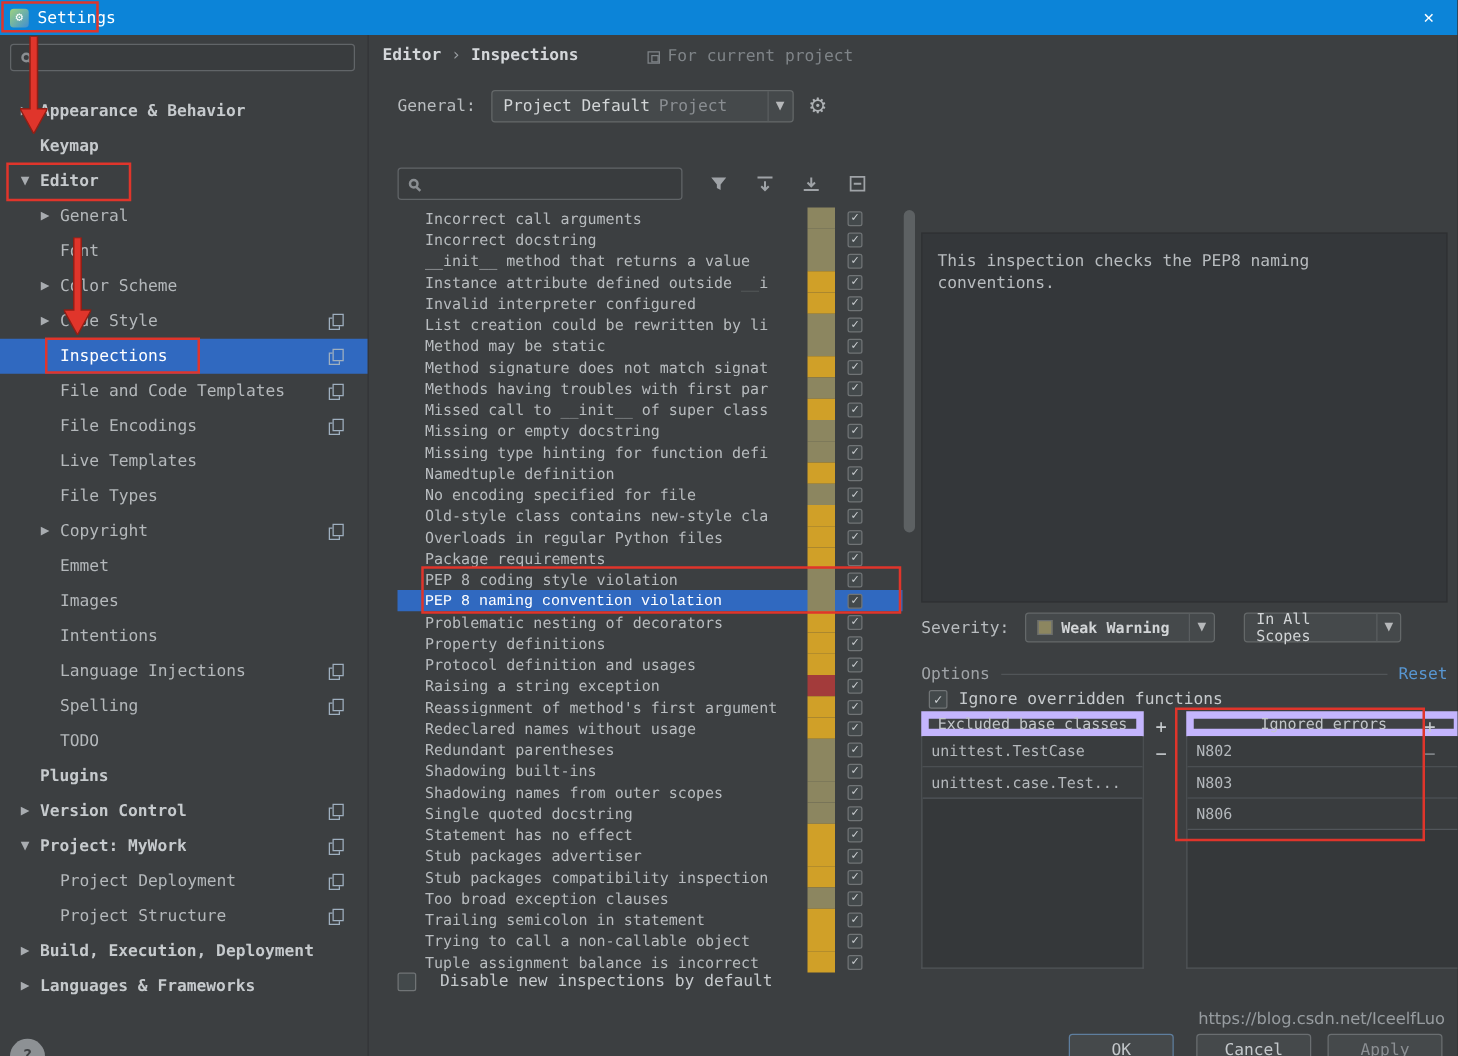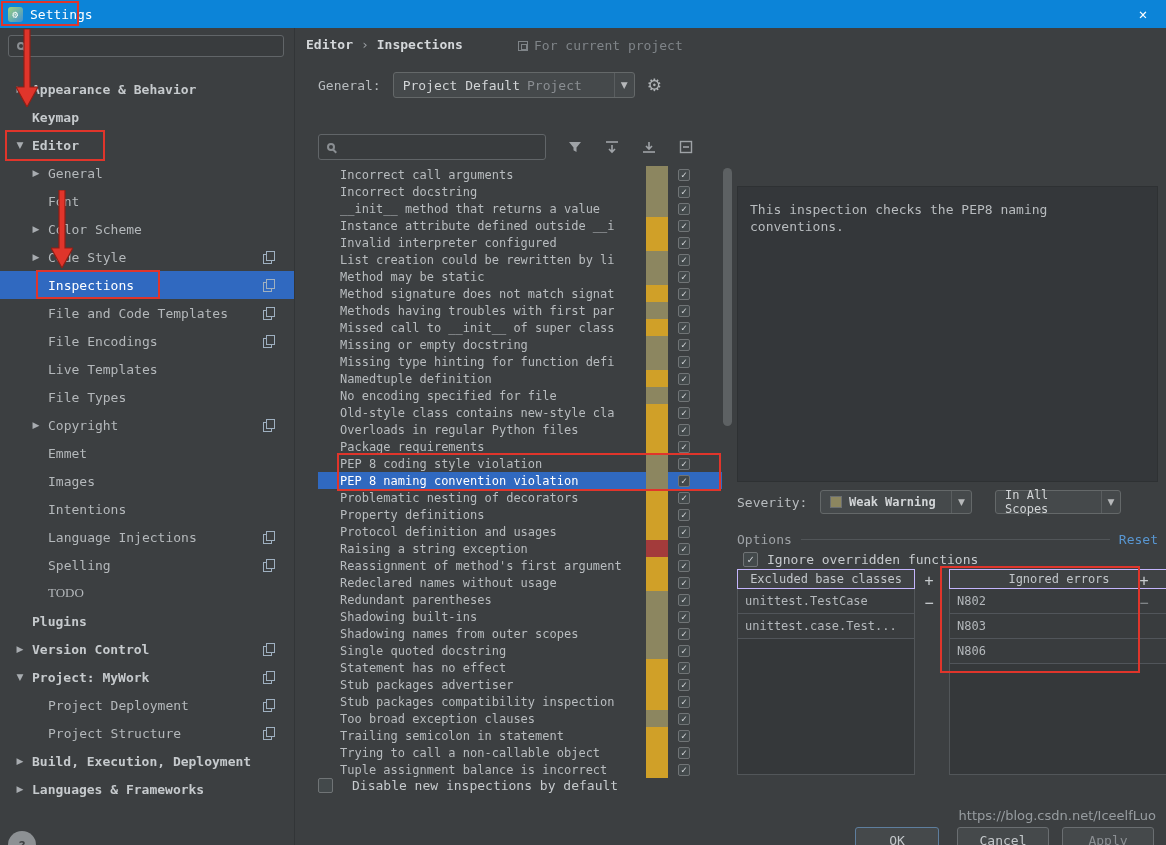--- a/index.html
+++ b/index.html
@@ -55,21 +55,21 @@
                   border-left:1px solid #5a5e60; color:#b6b8ba; font-size:9px; margin-left:3px;
                   font-family:"DejaVu Sans",sans-serif; }
   .combo-val { color:#d2d5d7; }
   .combo-tag { color:#8a8e92; }
   .gear { font-size:17px; color:#aeb2b5; cursor:pointer; font-family:"DejaVu Sans",sans-serif; }
   .toolbar { position:absolute; left:22px; top:106px; display:flex; align-items:center; gap:21px; }
   .toolbar .searchbox { width:228px; height:26px; }
   .tool-icon { width:16px; height:16px; cursor:pointer; flex:none; display:block; }
   #insp-list { position:absolute; left:22px; top:138px; width:404px; font-size:12px; }
   .irow { height:17px; display:flex; align-items:center; cursor:pointer; }
-  .irow.sel { background:var(--selection); color:#fff; }
+  .irow.sel { background:var(--selection); color:#fff;font-family:Liberation Mono, monospace; }
   .ilabel { width:328px; padding-left:22px; white-space:nowrap; overflow:hidden; flex:none; }
   .sev { width:22px; height:17px; flex:none; }
   .sev-warn  { background:var(--warning); }
   .sev-weak  { background:var(--weak-warning); }
   .sev-error { background:var(--error); }
   .cbw { width:32px; display:flex; justify-content:center; flex:none; }
   .cb { width:12px; height:12px; background:#43494b; border:1px solid #707476; border-radius:2px;
         display:flex; align-items:center; justify-content:center; font-size:10px; color:#cdd1d4; }
   .vscroll { position:absolute; left:426px; top:138px; width:11px; height:612px; }
   .vthumb { position:absolute; left:1px; top:2px; width:9px; height:258px; background:#5d6163; border-radius:5px; }
@@ -90,21 +90,21 @@
   .sev-combo { position:absolute; left:83px; top:0; width:152px; height:24px;font-weight:bold; }
   .swatch { width:12px; height:12px; background:var(--weak-warning); border:1px solid #6b6f71; flex:none; }
   .scope-combo { position:absolute; left:258px; top:0; width:126px; height:24px; }
   .opt-hdr { position:absolute; left:0; top:504px; width:421px; }
   .reset-link { color:var(--link); cursor:pointer; text-decoration:none; }
   .ignore-row { position:absolute; left:6px; top:524px; display:flex; align-items:center; gap:9px; color:#c6cacd; }
   .panel { position:absolute; top:542px; height:205px; background:#35383a;
            border:1px solid #525659; border-top:none; }
   .panel-left { left:0; width:178px; }
   .panel-right { left:212px; width:220px; }
-  .phead { height:20px; margin:-1px -1px 0 -1px; border:1px solid #c4b5fd; background:#3f4244; color:#c2c6ca;
+  .phead { height:20px; margin:-1px -1px 0 -1px; border:6px solid #c4b5fd; background:#3f4244; color:#c2c6ca;
            display:flex; align-items:center; justify-content:center; font-size:12px; }
   .prow { height:25px; line-height:24px; padding:0 7px; border-bottom:1px solid #51555a; background:#393c3e;
           color:#b4b8bc; font-size:12px; white-space:nowrap; overflow:hidden; cursor:pointer; }
   .pm { position:absolute; width:16px; height:16px; color:#c8cccf; font-size:15px; line-height:15px;
         text-align:center; cursor:pointer; }
   .pm.dim { color:#84888c; }
 
   
   .btn { position:absolute; top:827px; height:26px; background:#45494b; border:1px solid #6a6e71;
          border-radius:3px; color:#c4c8cb; font:inherit; cursor:pointer; }
@@ -215,21 +215,21 @@
         <div class="trow" style="padding-left: 30px;">
           <span class="arrow"></span>
           <span class="tlabel">Language Injections</span>
           <span class="shared"></span>
         </div>
         <div class="trow" style="padding-left: 30px;">
           <span class="arrow"></span>
           <span class="tlabel">Spelling</span>
           <span class="shared"></span>
         </div>
-        <div class="trow" style="padding-left: 30px; font-family: Liberation Serif, serif;">
+        <div class="trow" style="padding-left: 30px;">
           <span class="arrow"></span>
           <span class="tlabel">TODO</span>
         </div>
         <div class="trow b" style="padding-left: 14px;">
           <span class="arrow"></span>
           <span class="tlabel">Plugins</span>
         </div>
         <div class="trow b" style="padding-left: 14px;">
           <span class="arrow">▶</span>
           <span class="tlabel">Version Control</span>

